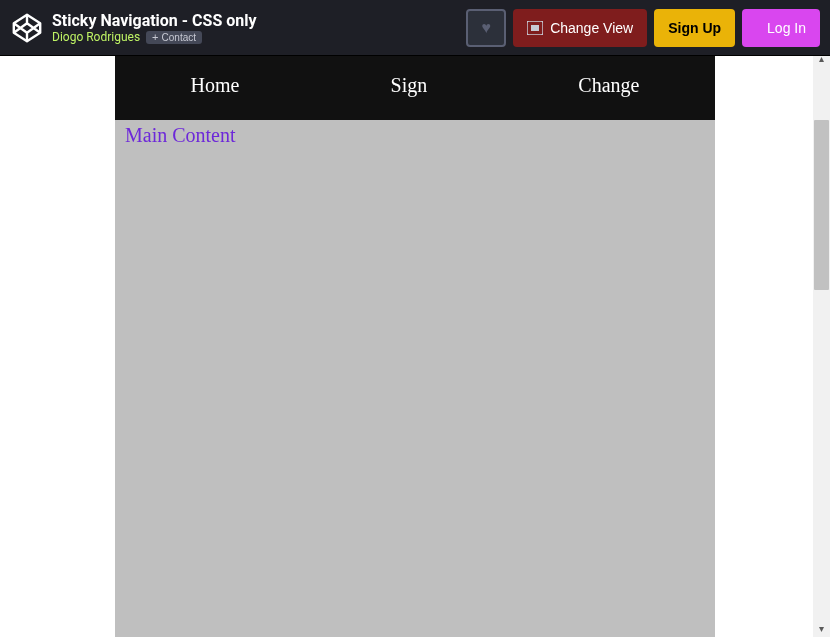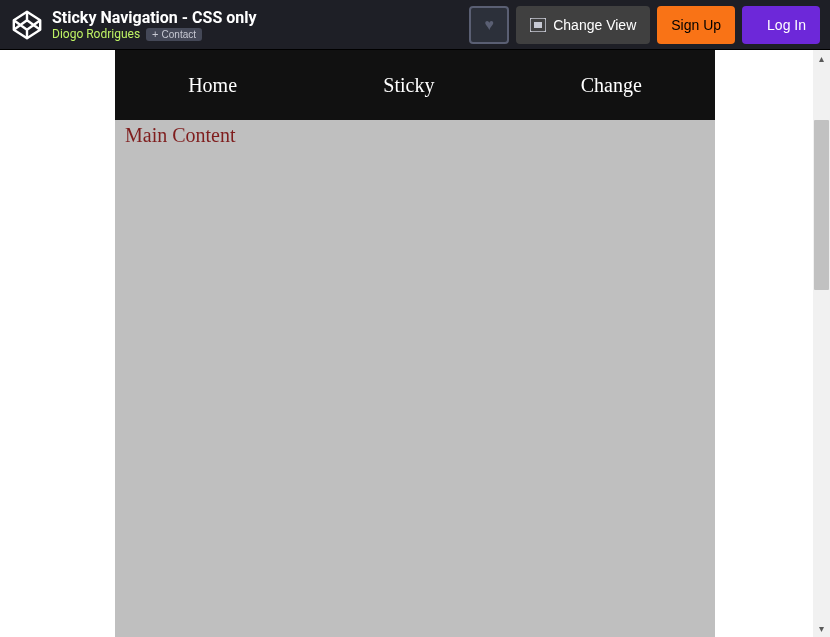--- a/index.html
+++ b/index.html
@@ -11,21 +11,21 @@
       font-family: -apple-system, BlinkMacSystemFont, "Segoe UI", Roboto, "Helvetica Neue", Arial, sans-serif;
       background: #fff;
       width: 830px;
       height: 637px;
       overflow: hidden;
       position: relative;
     }
     
     .topbar {
       background: #1e1f26;
-      height: 50px;
+      height: 56px;
       display: flex;
       align-items: center;
       padding: 0 10px;
       gap: 8px;
       position: relative;
       z-index: 10;
       border-bottom: 1px solid #000;
     }
     .logo-box {
       width: 34px;
@@ -76,46 +76,46 @@
     .follow-plus {
       font-size: 11px;
       line-height: 1;
     }
     .topbar-actions {
       display: flex;
       gap: 7px;
       align-items: center;
     }
     .tb-btn {
-      background: #404040;
+      background: #7f1d1d;
       color: #fff;
       border: none;
       height: 38px;
       padding: 0 14px;
       border-radius: 4px;
       font-size: 14px;
       cursor: pointer;
       display: inline-flex;
       align-items: center;
       gap: 7px;
     }
     .tb-btn.icon-only {
       padding: 0;
       width: 40px;
       justify-content: center;
       border: 2px solid #5a5f73;
       background: #2c303a;
     }
     .tb-btn.signup {
-      background: #f97316;
+      background: #eab308;
       color: #000;
-      font-weight: 400;
+      font-weight: 700;
     }
     .tb-btn.login {
-      background: #6d28d9;
+      background: #d946ef;
       padding-left: 25px;
     }
     .heart-icon {
       font-size: 16px;
       color: #5a5f73;
     }
     .view-icon {
       display: inline-flex;
     }
     
@@ -147,21 +147,21 @@
     .sticky-nav a {
       color: #fff;
       text-decoration: none;
       font-size: 20px;
       font-family: Georgia, 'Times New Roman', serif;
     }
     .main-content {
       padding: 4px 10px;
     }
     .main-content-label {
-      color: #7f1d1d;
+      color: #6d28d9;
       font-size: 20px;
       font-family: Georgia, 'Times New Roman', serif;
     }
     
     .scrollbar-track {
       position: absolute;
       top: 50px;
       right: 0;
       bottom: 0;
       width: 17px;
@@ -232,21 +232,21 @@
     <button class="tb-btn login">
       <span>Log In</span>
     </button>
   </div>
 </div>
 
 <div class="viewport">
   <div class="page-wrapper">
     <nav class="sticky-nav">
       <a href="#">Home</a>
-      <a href="#">Sticky</a>
+      <a href="#">Sign</a>
       <a href="#">Change</a>
     </nav>
     <div class="main-content">
       <div class="main-content-label">Main Content</div>
     </div>
   </div>
 </div>
 
 <div class="scrollbar-track">
   <div class="scrollbar-up">▴</div>

